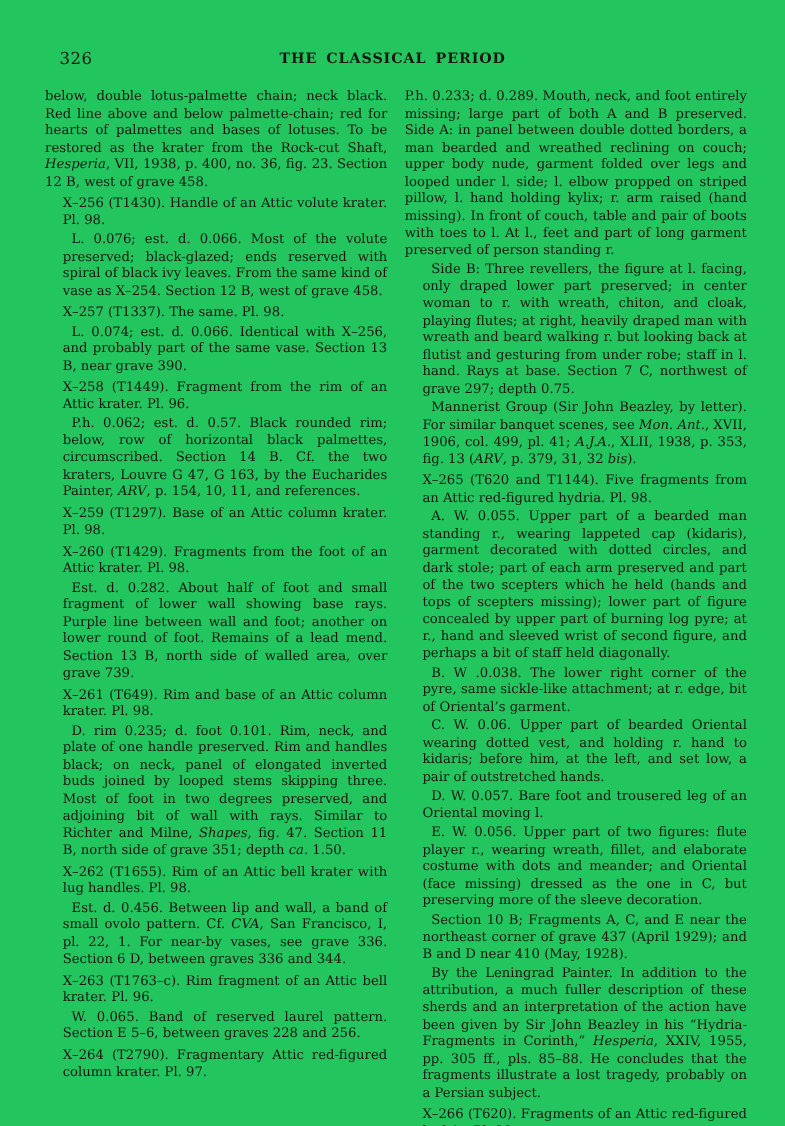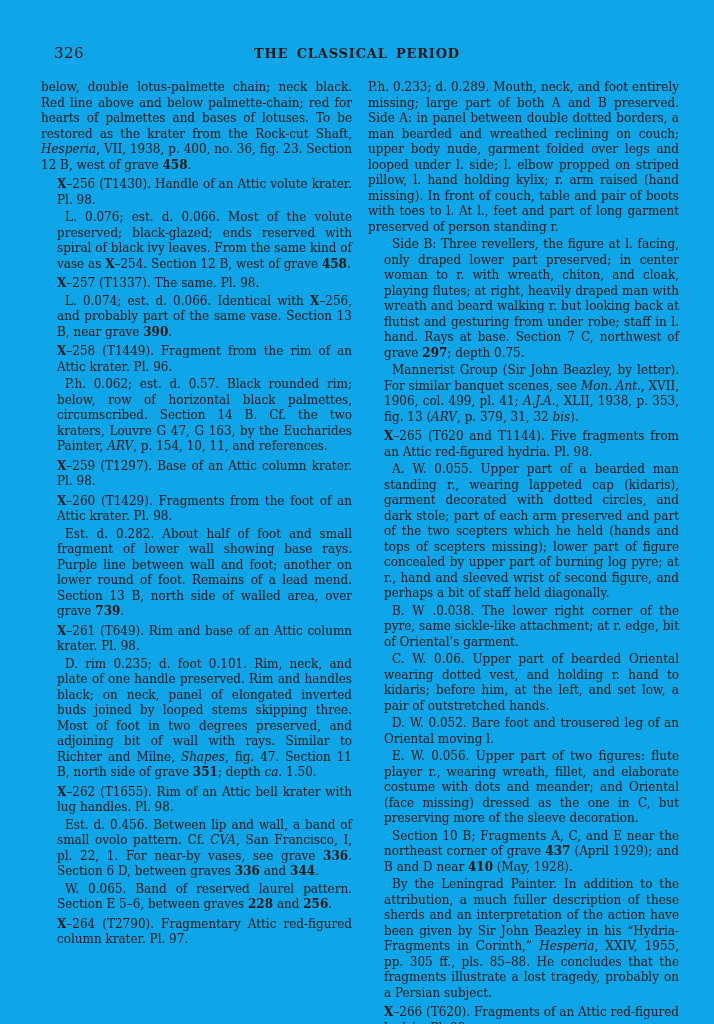--- a/index.html
+++ b/index.html
@@ -5,21 +5,21 @@
   html, body {
     margin: 0;
     padding: 0;
     background: #e9e9e9;
   }
   .page {
     position: relative;
     width: 714px;
     height: 1024px;
     margin: 0 auto;
-    background: #0ea5e9;
+    background: #22c55e;
     overflow: hidden;
     font-family: "DejaVu Serif", "Liberation Serif", serif;
     color: #1b1713;
   }
   .page-number {
     position: absolute;
     left: 54px;
     top: 44px;
     font-size: 15px;
     font-weight: 400;
@@ -51,21 +51,21 @@
     font-size: 12px;
     line-height: 15.5px;
     text-align: justify;
     hyphens: auto;
     -webkit-hyphens: auto;
   }
   .col p + p { margin-top: 2px; margin-left: 16px; }
   .col p.entry { margin-top: 4px; }
   .col p:first-child { margin-top: 0; }
   .col p.indent { text-indent: 8px; }
-  .col b { font-weight: 700; }
+  .col b { font-weight: 400; }
   .col i { font-style: italic; }
 </style>
 </head>
 <body>
 
 <div class="page">
   <div class="page-number">326</div>
   <div class="running-head">THE CLASSICAL PERIOD</div>
   <div class="columns">
     <div class="col">
@@ -76,31 +76,32 @@
         <p class="indent">L. 0.074; est. d. 0.066. Identical with <b>X</b>–256, and probably part of the same vase. Section 13 B, near grave <b>390</b>.</p>
         <p class="entry"><b>X</b>–258 (T1449). Fragment from the rim of an Attic krater. Pl. 96.</p>
         <p class="indent">P.h. 0.062; est. d. 0.57. Black rounded rim; below, row of horizontal black palmettes, circumscribed. Section 14 B. Cf. the two kraters, Louvre G 47, G 163, by the Eucharides Painter, <i>ARV</i>, p. 154, 10, 11, and references.</p>
         <p class="entry"><b>X</b>–259 (T1297). Base of an Attic column krater. Pl. 98.</p>
         <p class="entry"><b>X</b>–260 (T1429). Fragments from the foot of an Attic krater. Pl. 98.</p>
         <p class="indent">Est. d. 0.282. About half of foot and small fragment of lower wall showing base rays. Purple line between wall and foot; another on lower round of foot. Remains of a lead mend. Section 13 B, north side of walled area, over grave <b>739</b>.</p>
         <p class="entry"><b>X</b>–261 (T649). Rim and base of an Attic column krater. Pl. 98.</p>
         <p class="indent">D. rim 0.235; d. foot 0.101. Rim, neck, and plate of one handle preserved. Rim and handles black; on neck, panel of elongated inverted buds joined by looped stems skipping three. Most of foot in two degrees preserved, and adjoining bit of wall with rays. Similar to Richter and Milne, <i>Shapes</i>, fig. 47. Section 11 B, north side of grave <b>351</b>; depth <i>ca.</i> 1.50.</p>
         <p class="entry"><b>X</b>–262 (T1655). Rim of an Attic bell krater with lug handles. Pl. 98.</p>
         <p class="indent">Est. d. 0.456. Between lip and wall, a band of small ovolo pattern. Cf. <i>CVA</i>, San Francisco, I, pl. 22, 1. For near-by vases, see grave <b>336</b>. Section 6 D, between graves <b>336</b> and <b>344</b>.</p>
+        <p class="entry"><b>X</b>–263 (T1763–c). Rim fragment of an Attic bell krater. Pl. 96.</p>
         <p class="indent">W. 0.065. Band of reserved laurel pattern. Section E 5–6, between graves <b>228</b> and <b>256</b>.</p>
         <p class="entry"><b>X</b>–264 (T2790). Fragmentary Attic red-figured column krater. Pl. 97.</p>
       </div>
     <div class="col">
         <p class="cont">P.h. 0.233; d. 0.289. Mouth, neck, and foot entirely missing; large part of both A and B preserved. Side A: in panel between double dotted borders, a man bearded and wreathed reclining on couch; upper body nude, garment folded over legs and looped under l. side; l. elbow propped on striped pillow, l. hand holding kylix; r. arm raised (hand missing). In front of couch, table and pair of boots with toes to l. At l., feet and part of long garment preserved of person standing r.</p>
         <p class="indent">Side B: Three revellers, the figure at l. facing, only draped lower part preserved; in center woman to r. with wreath, chiton, and cloak, playing flutes; at right, heavily draped man with wreath and beard walking r. but looking back at flutist and gesturing from under robe; staff in l. hand. Rays at base. Section 7 C, northwest of grave <b>297</b>; depth 0.75.</p>
         <p class="indent">Mannerist Group (Sir John Beazley, by letter). For similar banquet scenes, see <i>Mon. Ant.</i>, XVII, 1906, col. 499, pl. 41; <i>A.J.A.</i>, XLII, 1938, p. 353, fig. 13 (<i>ARV</i>, p. 379, 31, 32 <i>bis</i>).</p>
         <p class="entry"><b>X</b>–265 (T620 and T1144). Five fragments from an Attic red-figured hydria. Pl. 98.</p>
         <p class="indent">A. W. 0.055. Upper part of a bearded man standing r., wearing lappeted cap (kidaris), garment decorated with dotted circles, and dark stole; part of each arm preserved and part of the two scepters which he held (hands and tops of scepters missing); lower part of figure concealed by upper part of burning log pyre; at r., hand and sleeved wrist of second figure, and perhaps a bit of staff held diagonally.</p>
         <p class="indent">B. W .0.038. The lower right corner of the pyre, same sickle-like attachment; at r. edge, bit of Oriental’s garment.</p>
         <p class="indent">C. W. 0.06. Upper part of bearded Oriental wearing dotted vest, and holding r. hand to kidaris; before him, at the left, and set low, a pair of outstretched hands.</p>
-        <p class="indent">D. W. 0.052. Bare foot and trousered leg of an Oriental moving l.</p>
+        <p class="indent">D. W. 0.057. Bare foot and trousered leg of an Oriental moving l.</p>
         <p class="indent">E. W. 0.056. Upper part of two figures: flute player r., wearing wreath, fillet, and elaborate costume with dots and meander; and Oriental (face missing) dressed as the one in C, but preserving more of the sleeve decoration.</p>
         <p class="indent">Section 10 B; Fragments A, C, and E near the northeast corner of grave <b>437</b> (April 1929); and B and D near <b>410</b> (May, 1928).</p>
         <p class="indent">By the Leningrad Painter. In addition to the attribution, a much fuller description of these sherds and an interpretation of the action have been given by Sir John Beazley in his “Hydria-Fragments in Corinth,” <i>Hesperia</i>, XXIV, 1955, pp. 305 ff., pls. 85–88. He concludes that the fragments illustrate a lost tragedy, probably on a Persian subject.</p>
         <p class="entry"><b>X</b>–266 (T620). Fragments of an Attic red-figured hydria. Pl. 98.</p>
       </div>
   </div>
 </div>
 
 </body></html>

